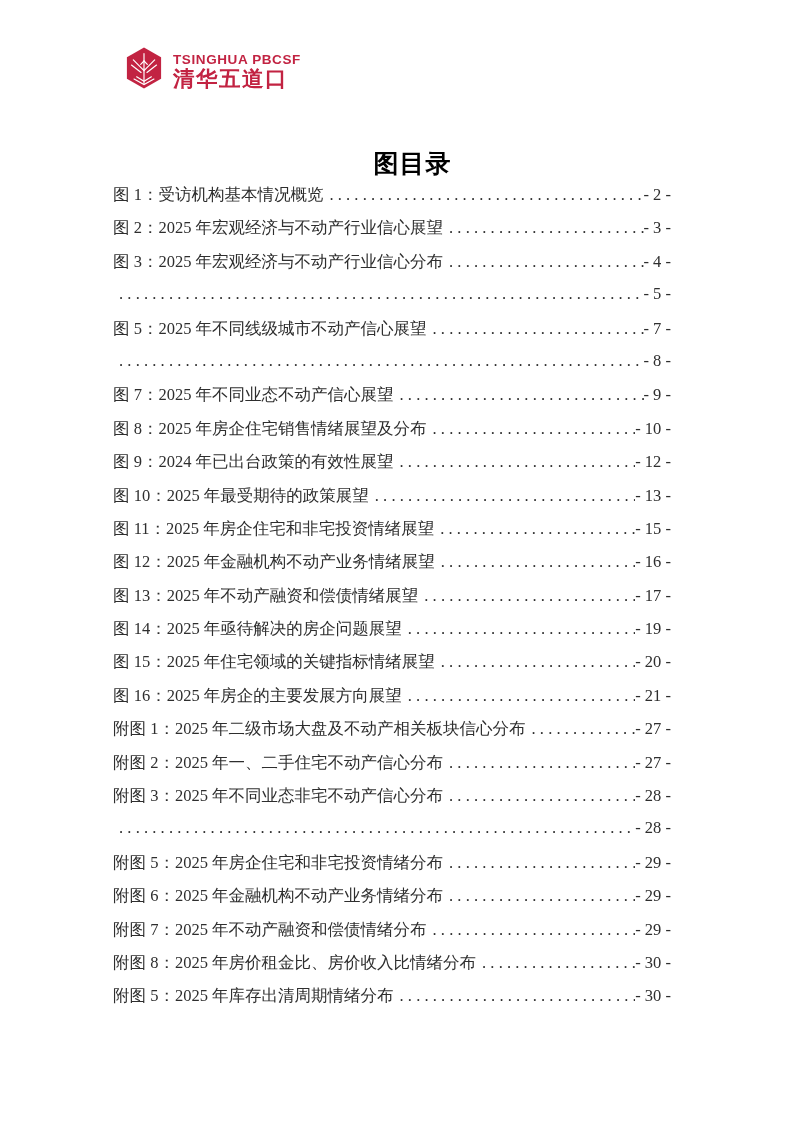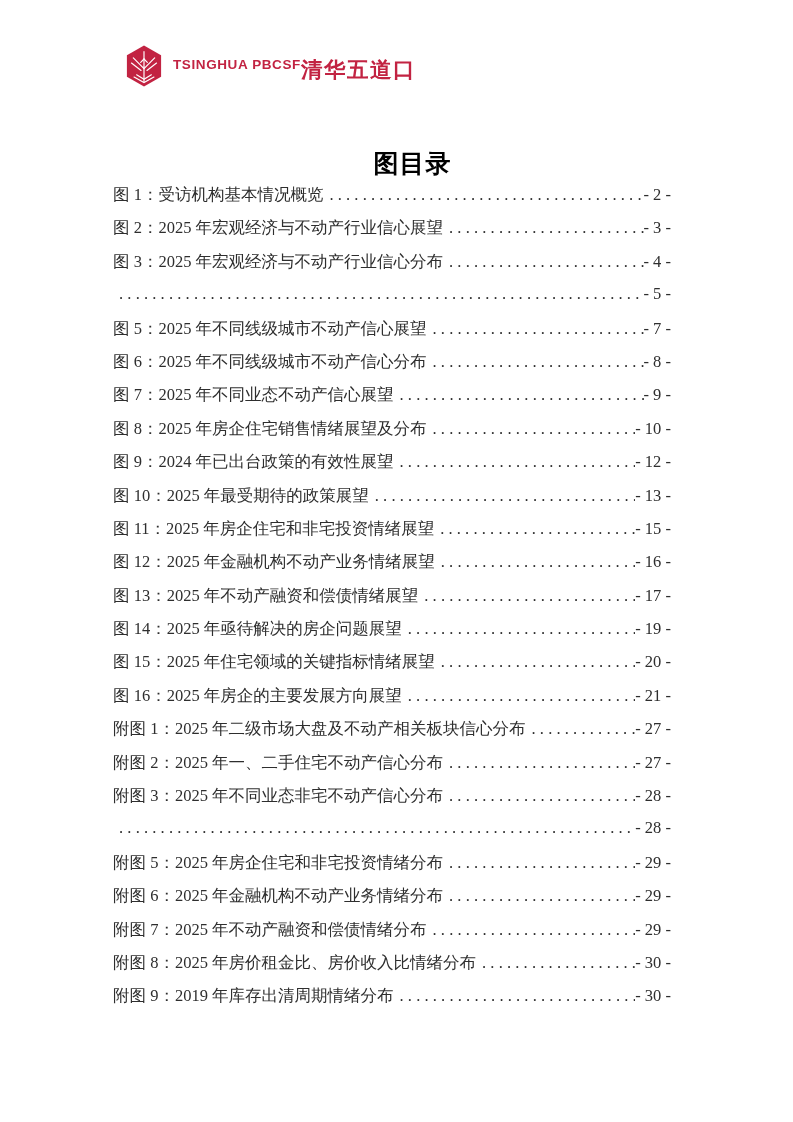--- a/index.html
+++ b/index.html
@@ -10,21 +10,21 @@
     overflow:hidden;
     font-family:"Liberation Serif","DejaVu Serif",serif;
     color:#2e2e2e;
   }
   
   .logo{
     position:absolute;left:124px;top:45px;
     display:flex;align-items:center;gap:9px;
   }
   .logo-icon svg{display:block;width:40px;height:42px;}
-  .logo-text{display:flex;flex-direction:row;justify-content:center;margin-top:8px;}
+  .logo-text{display:flex;flex-direction:column;justify-content:center;margin-top:8px;}
   .logo-en{
     font-family:"Liberation Sans","DejaVu Sans",sans-serif;
     font-weight:bold;font-size:13.5px;letter-spacing:0.6px;
     color:var(--accent,#c22342);line-height:1.05;
   }
   .logo-cn{
     font-family:"Liberation Sans","DejaVu Sans",sans-serif;
     font-weight:bold;font-size:21.5px;letter-spacing:1.5px;
     color:var(--accent,#c22342);line-height:1.1;margin-top:1px;
   }
@@ -110,21 +110,20 @@
       <span class="toc-page">- 5 -</span>
     </div>
 
     <div class="toc-row">
       <span class="toc-label">图 5：2025 年不同线级城市不动产信心展望</span>
       <span class="toc-dots">..........................................................................................</span>
       <span class="toc-page">- 7 -</span>
     </div>
 
     <div class="toc-row">
-      <span class="toc-label">图 6：2025 年不同线级城市不动产信心分布</span>
       <span class="toc-dots">..........................................................................................</span>
       <span class="toc-page">- 8 -</span>
     </div>
 
     <div class="toc-row">
       <span class="toc-label">图 7：2025 年不同业态不动产信心展望</span>
       <span class="toc-dots">..........................................................................................</span>
       <span class="toc-page">- 9 -</span>
     </div>
 
@@ -223,19 +222,19 @@
       <span class="toc-page">- 29 -</span>
     </div>
 
     <div class="toc-row">
       <span class="toc-label">附图 8：2025 年房价租金比、房价收入比情绪分布</span>
       <span class="toc-dots">..........................................................................................</span>
       <span class="toc-page">- 30 -</span>
     </div>
 
     <div class="toc-row">
-      <span class="toc-label">附图 9：2019 年库存出清周期情绪分布</span>
+      <span class="toc-label">附图 5：2025 年库存出清周期情绪分布</span>
       <span class="toc-dots">..........................................................................................</span>
       <span class="toc-page">- 30 -</span>
     </div>
   </nav>
 
 </div>
 
 </body></html>

